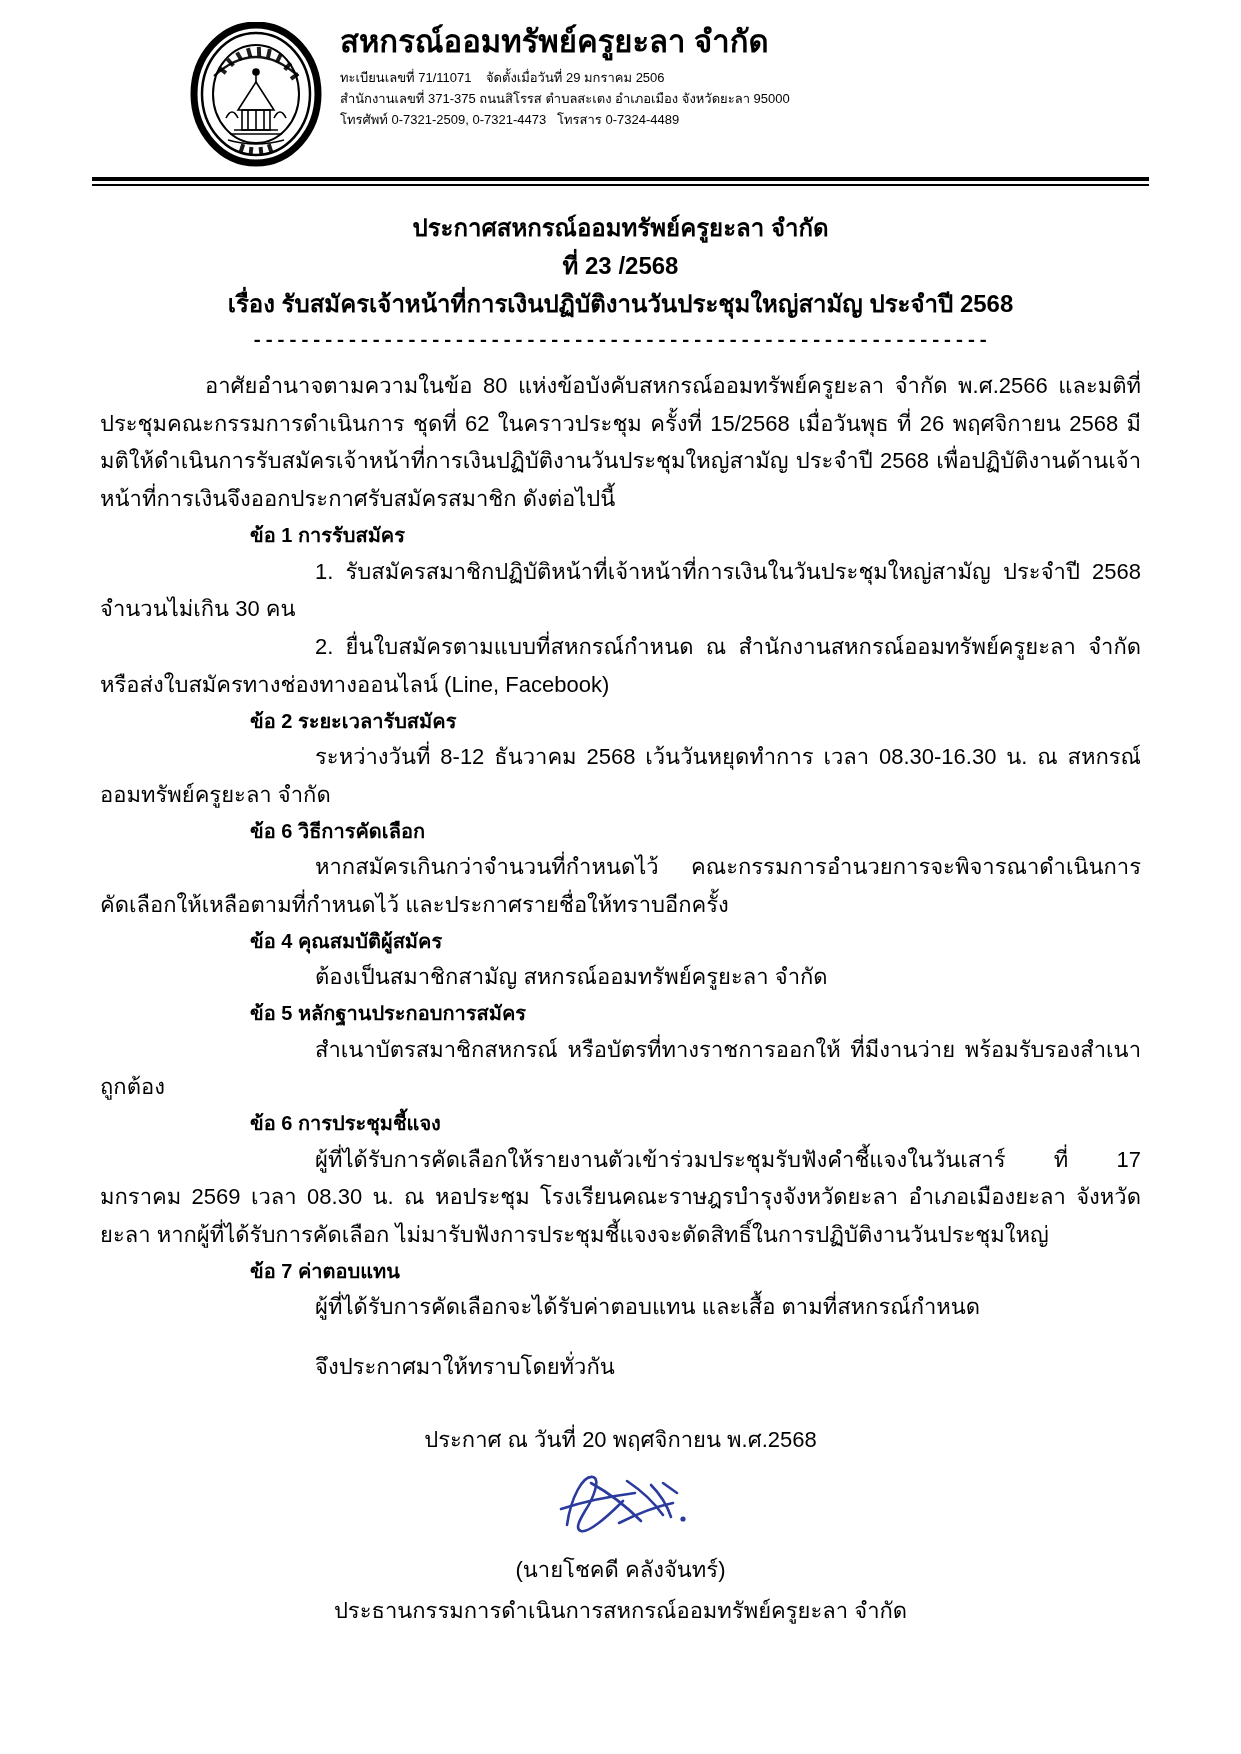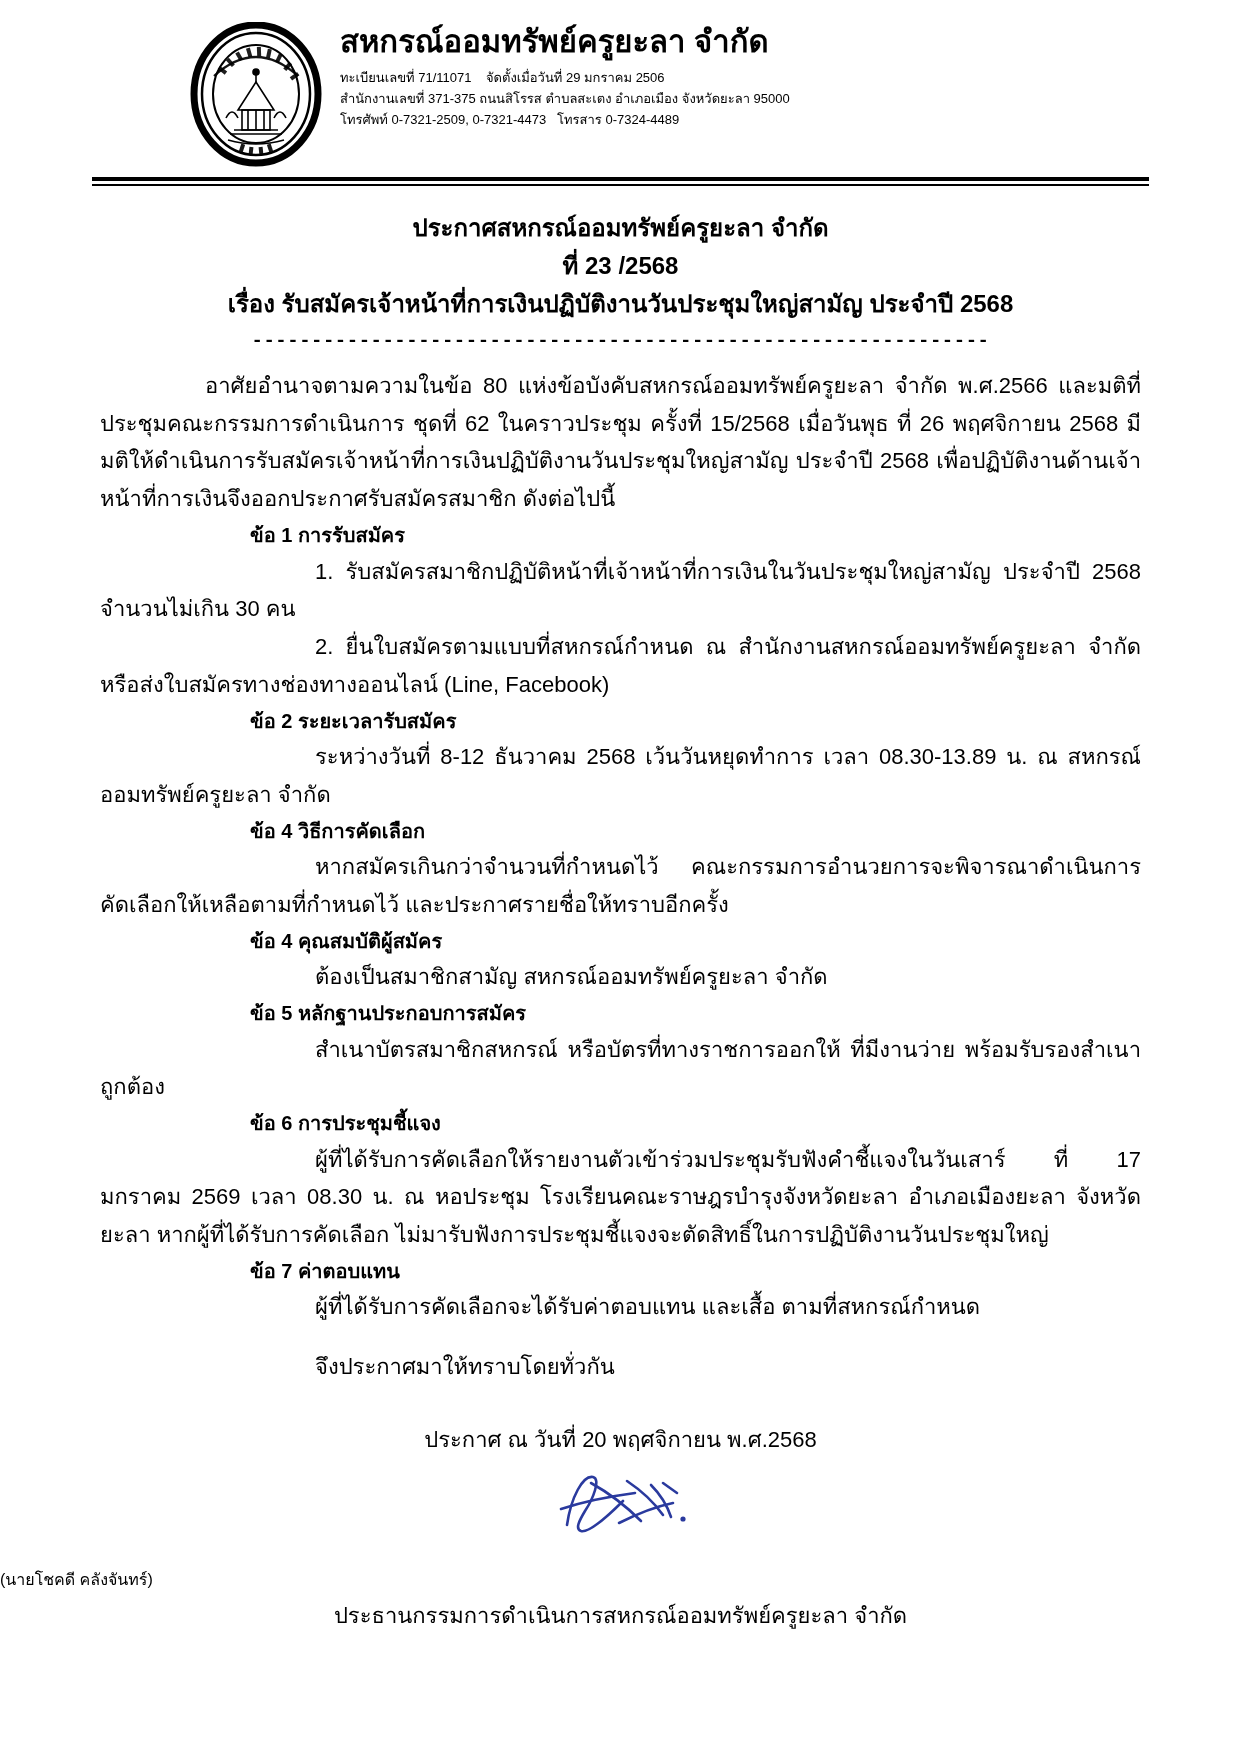--- a/index.html
+++ b/index.html
@@ -141,23 +141,23 @@
 
   .signature-wrap {
     text-align: center;
     margin-top: 6px;
     position: relative;
     height: 86px;
   }
   .signature-wrap svg { display: inline-block; }
 
   .signer-name {
-    text-align: left;
-    font-size: 16px;
-    margin-top: 18px;
+    text-align: center;
+    font-size: 22px;
+    margin-top: 3px;
   }
   .signer-title {
     text-align: center;
     font-size: 22px;
     margin-top: 6px;
   }
 </style>
 </head>
 <body>
 
@@ -230,23 +230,23 @@
 
   <div class="body">
 
     <p class="para">อาศัยอำนาจตามความในข้อ 80 แห่งข้อบังคับสหกรณ์ออมทรัพย์ครูยะลา จำกัด พ.ศ.2566 และมติที่ประชุมคณะกรรมการดำเนินการ ชุดที่ 62 ในคราวประชุม ครั้งที่ 15/2568 เมื่อวันพุธ ที่ 26 พฤศจิกายน 2568 มีมติให้ดำเนินการรับสมัครเจ้าหน้าที่การเงินปฏิบัติงานวันประชุมใหญ่สามัญ ประจำปี 2568 เพื่อปฏิบัติงานด้านเจ้าหน้าที่การเงินจึงออกประกาศรับสมัครสมาชิก  ดังต่อไปนี้</p>
 
     <h3 class="clause">ข้อ 1 การรับสมัคร</h3>
     <p class="para indent-md">1. รับสมัครสมาชิกปฏิบัติหน้าที่เจ้าหน้าที่การเงินในวันประชุมใหญ่สามัญ ประจำปี 2568 จำนวนไม่เกิน 30 คน</p>
     <p class="para indent-md">2. ยื่นใบสมัครตามแบบที่สหกรณ์กำหนด ณ สำนักงานสหกรณ์ออมทรัพย์ครูยะลา จำกัด หรือส่งใบสมัครทางช่องทางออนไลน์ (Line, Facebook)</p>
 
     <h3 class="clause">ข้อ 2 ระยะเวลารับสมัคร</h3>
-    <p class="para indent-md">ระหว่างวันที่ 8-12 ธันวาคม 2568 เว้นวันหยุดทำการ เวลา 08.30-13.89 น. ณ สหกรณ์ออมทรัพย์ครูยะลา จำกัด</p>
-
-    <h3 class="clause">ข้อ 4 วิธีการคัดเลือก</h3>
+    <p class="para indent-md">ระหว่างวันที่ 8-12 ธันวาคม 2568 เว้นวันหยุดทำการ เวลา 08.30-16.30 น. ณ สหกรณ์ออมทรัพย์ครูยะลา จำกัด</p>
+
+    <h3 class="clause">ข้อ 6 วิธีการคัดเลือก</h3>
     <p class="para indent-md">หากสมัครเกินกว่าจำนวนที่กำหนดไว้ คณะกรรมการอำนวยการจะพิจารณาดำเนินการคัดเลือกให้เหลือตามที่กำหนดไว้ และประกาศรายชื่อให้ทราบอีกครั้ง</p>
 
     <h3 class="clause">ข้อ 4 คุณสมบัติผู้สมัคร</h3>
     <p class="para indent-md">ต้องเป็นสมาชิกสามัญ สหกรณ์ออมทรัพย์ครูยะลา จำกัด</p>
 
     <h3 class="clause">ข้อ 5 หลักฐานประกอบการสมัคร</h3>
     <p class="para indent-md">สำเนาบัตรสมาชิกสหกรณ์ หรือบัตรที่ทางราชการออกให้ ที่มีงานว่าย พร้อมรับรองสำเนาถูกต้อง</p>
 
     <h3 class="clause">ข้อ 6 การประชุมชี้แจง</h3>
     <p class="para indent-md"><span>ผู้ที่ได้รับการคัดเลือกให้รายงานตัวเข้าร่วมประชุมรับฟังคำชี้แจงในวันเสาร์ ที่ 17 มกราคม 2569 เวลา 08.30 น. ณ หอประชุม โรงเรียนคณะราษฎรบำรุงจังหวัดยะลา อำเภอเมืองยะลา จังหวัดยะลา </span><span class="u">หากผู้ที่ได้รับการคัดเลือก  ไม่มารับฟังการประชุมชี้แจงจะตัดสิทธิ์ในการปฏิบัติงานวันประชุมใหญ่</span></p>

